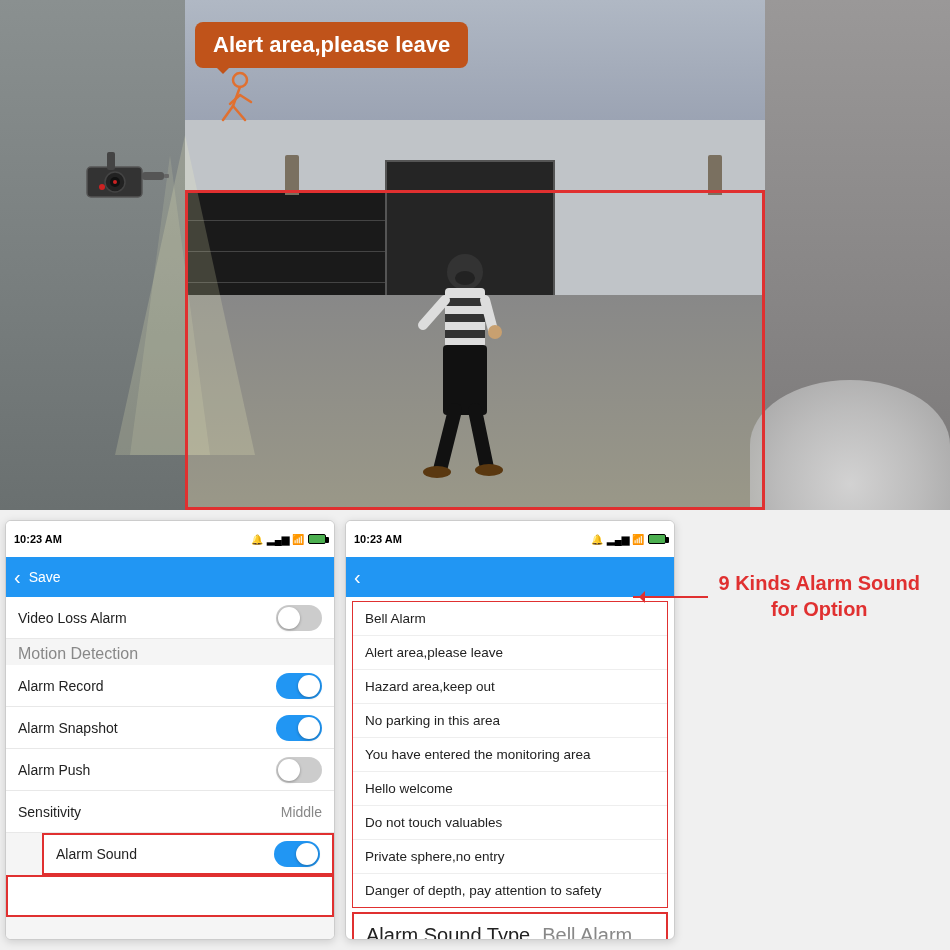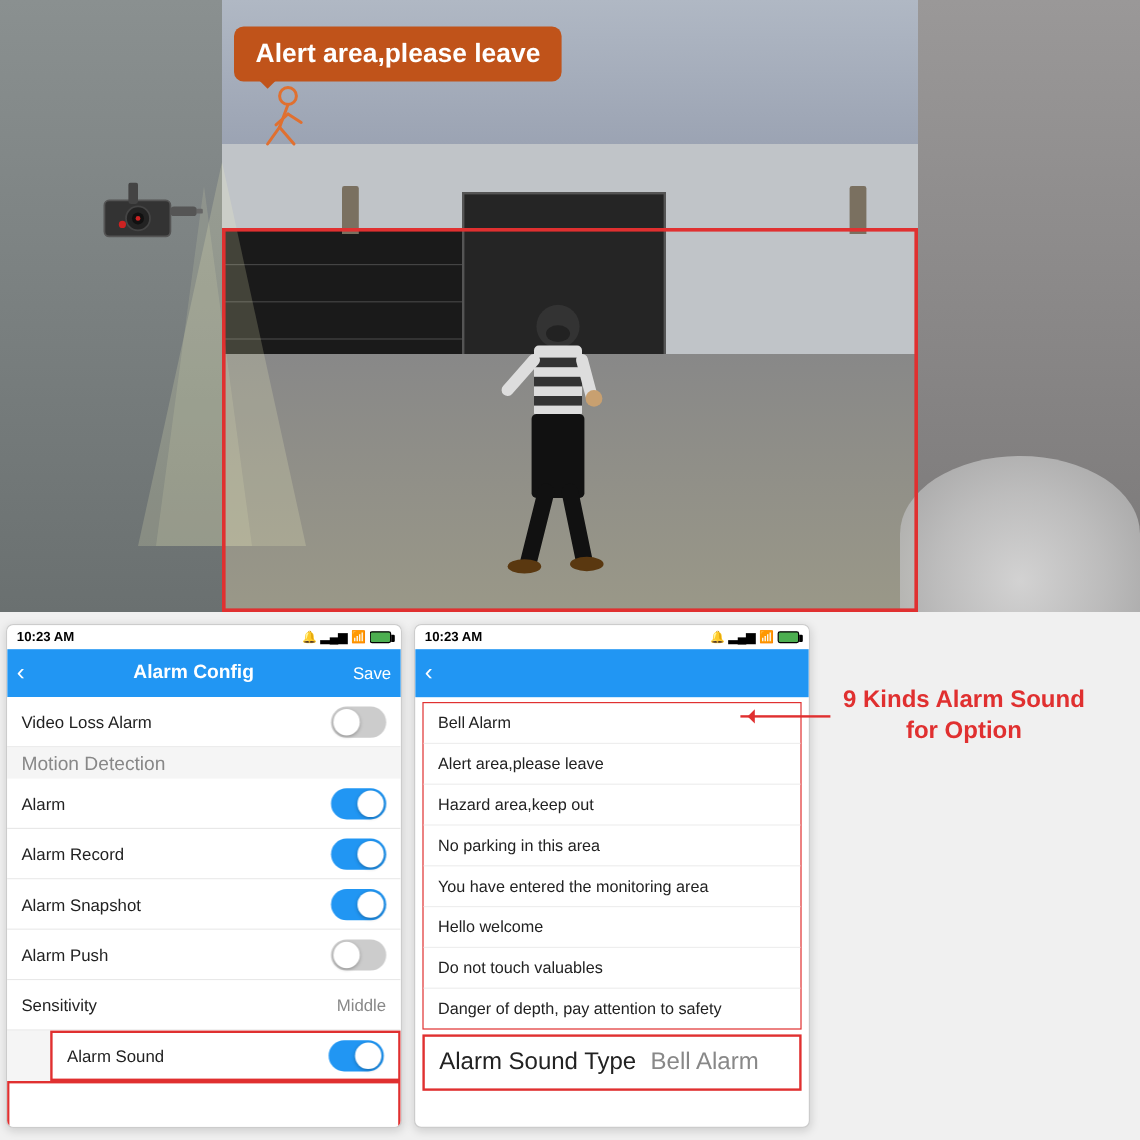--- a/index.html
+++ b/index.html
@@ -47,21 +47,21 @@
     
     .status-bar {
       background: #fff;
       display: flex;
       justify-content: space-between;
       align-items: center;
       padding: 3px 8px;
       font-size: 11px;
       font-weight: 600;
       color: #000;
-      height: 20px;
+      height: 36px;
     }
     .status-icons {
       display: flex;
       gap: 3px;
       align-items: center;
       font-size: 10px;
     }
     .battery-icon {
       display: inline-block;
       width: 18px;
@@ -316,41 +316,34 @@
       <span class="status-icons">
         <span>🔔</span>
         <span>▂▄▆</span>
         <span>📶</span>
         <span class="battery-icon"></span>
       </span>
     </div>
 
     <div class="nav-bar">
       <span class="nav-back">‹</span>
-      <span class="nav-title">Alarm Config</span>
       <span class="nav-save">Save</span>
     </div>
 
     <div class="settings-list">
 
       <div class="settings-row">
         <span class="settings-label">Video Loss Alarm</span>
         <div class="toggle off">
           <div class="toggle-knob"></div>
         </div>
       </div>
 
       <div class="settings-section-header">Motion Detection</div>
 
-      <div class="settings-row">
-        <span class="settings-label">Alarm</span>
-        <div class="toggle on">
-          <div class="toggle-knob"></div>
-        </div>
-      </div>
 
       <div class="settings-row">
         <span class="settings-label">Alarm Record</span>
         <div class="toggle on">
           <div class="toggle-knob"></div>
         </div>
       </div>
 
       <div class="settings-row">
         <span class="settings-label">Alarm Snapshot</span>
@@ -403,31 +396,32 @@
 
     <div class="dropdown-overlay">
       <div class="dropdown-list">
         <div class="dropdown-item selected">Bell Alarm</div>
         <div class="dropdown-item">Alert area,please leave</div>
         <div class="dropdown-item">Hazard area,keep out</div>
         <div class="dropdown-item">No parking in this area</div>
         <div class="dropdown-item">You have entered the monitoring area</div>
         <div class="dropdown-item">Hello welcome</div>
         <div class="dropdown-item">Do not touch valuables</div>
+        <div class="dropdown-item">Private sphere,no entry</div>
         <div class="dropdown-item">Danger of depth, pay attention to safety</div>
       </div>
 
       <div class="alarm-sound-type-row">
         <span class="label">Alarm Sound Type</span>
         <span class="value">Bell Alarm</span>
       </div>
     </div>
   </div>
 
-  <div class="annotation" style="position:absolute;right:46px;top:60px;">
+  <div class="annotation" style="position:absolute;right:30px;top:60px;">
     <div style="position:relative;">
 
       <div style="position:absolute;left:-85px;top:26px;width:75px;height:2px;background:#e03030;">
         <div style="position:absolute;left:0;top:-5px;border:6px solid transparent;border-right-color:#e03030;"></div>
       </div>
       <div class="annotation-text">9 Kinds Alarm Sound</div>
       <div class="annotation-text">for Option</div>
     </div>
   </div>
 </div>

